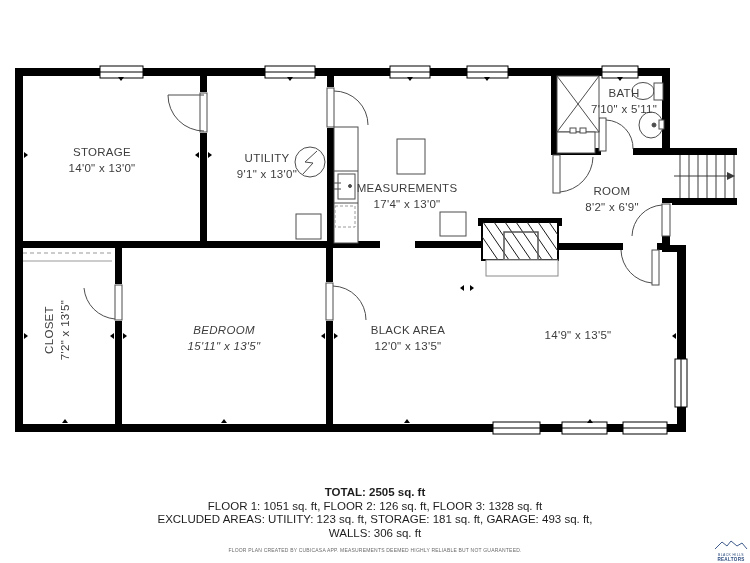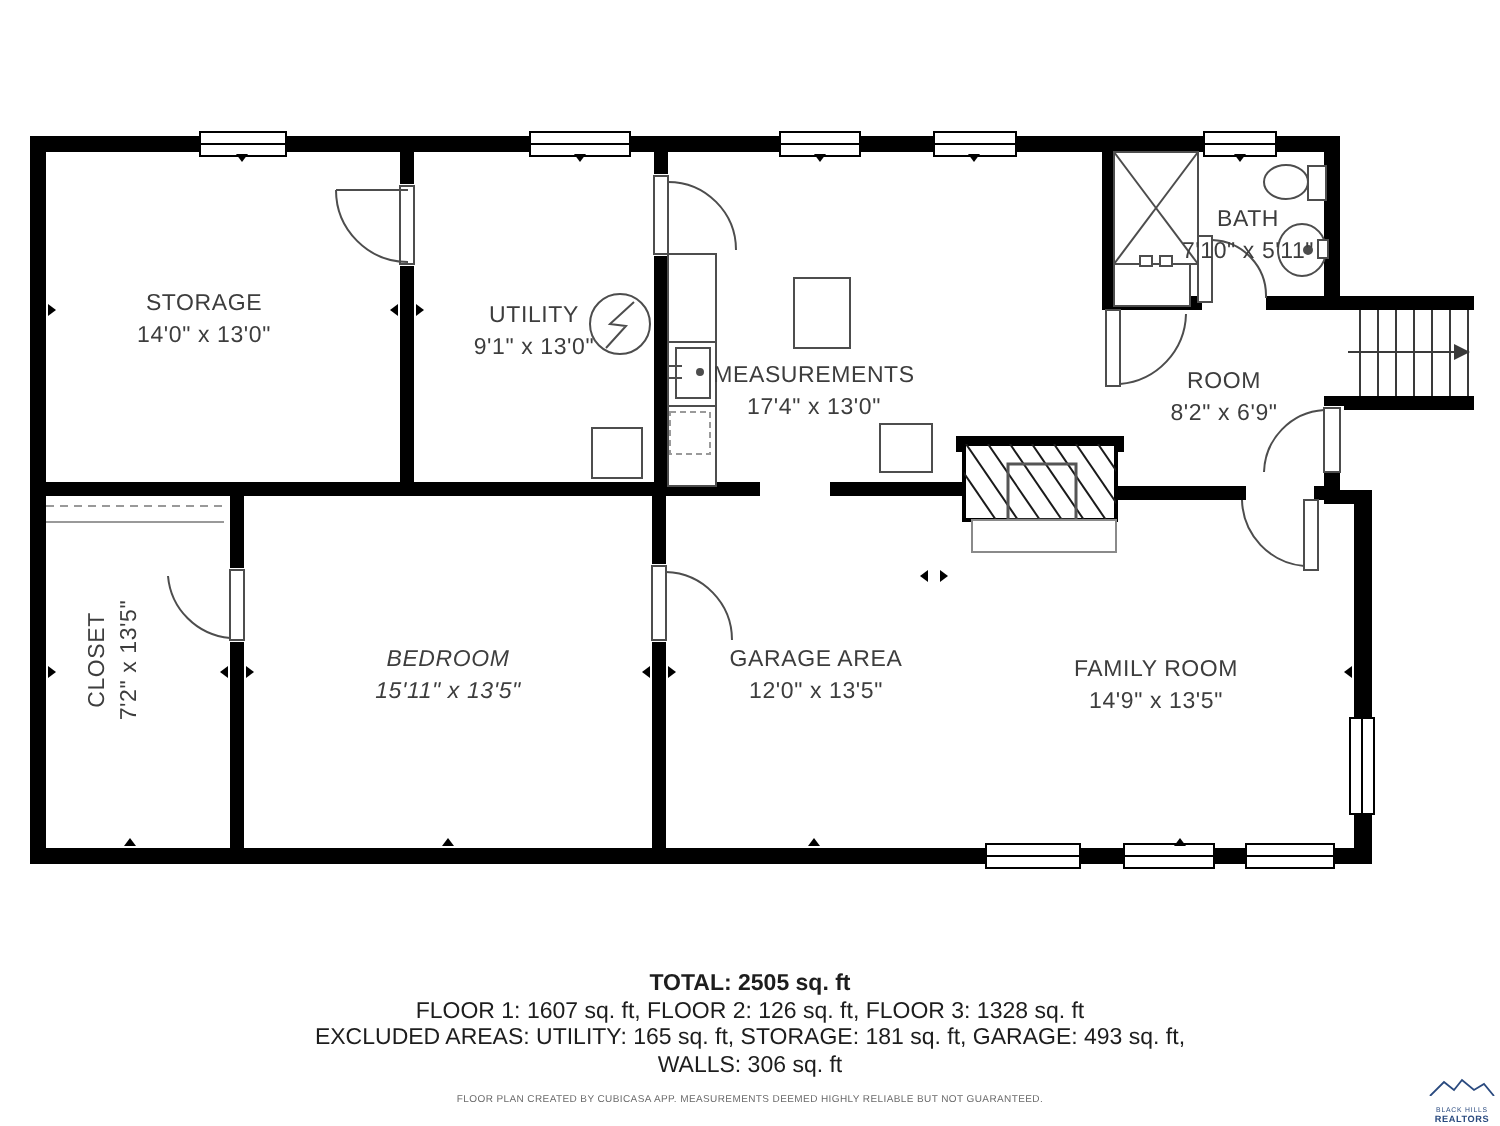--- a/index.html
+++ b/index.html
@@ -233,49 +233,48 @@
   <div class="rd">14'0" x 13'0"</div>
 </div>
 <div class="room-label" style="left:197px;top:150px;width:140px;text-align:center;">
   <div class="rn">UTILITY</div>
   <div class="rd">9'1" x 13'0"</div>
 </div>
 <div class="room-label" style="left:337px;top:180px;width:140px;">
   <div class="rn">MEASUREMENTS</div>
   <div class="rd">17'4" x 13'0"</div>
 </div>
-<div class="room-label" style="left:554px;top:102px;width:140px;">
+<div class="room-label" style="left:554px;top:85px;width:140px;">
   <div class="rn">BATH</div>
   <div class="rd">7'10" x 5'11"</div>
 </div>
 <div class="room-label" style="left:542px;top:183px;width:140px;">
   <div class="rn">ROOM</div>
   <div class="rd">8'2" x 6'9"</div>
 </div>
 <div class="room-label rot" style="left:-13px;top:314px;width:140px;">
   <div class="rn">CLOSET</div>
   <div class="rd">7'2" x 13'5"</div>
 </div>
 <div class="room-label" style="left:154px;top:322px;width:140px;font-style:italic;">
   <div class="rn">BEDROOM</div>
   <div class="rd">15'11" x 13'5"</div>
 </div>
 <div class="room-label" style="left:338px;top:322px;width:140px;">
-  <div class="rn">GARAGE AREA</div>
+  <div class="rn">BLACK AREA</div>
   <div class="rd">12'0" x 13'5"</div>
 </div>
 <div class="room-label" style="left:508px;top:327px;width:140px;">
-  <div class="rn">FAMILY ROOM</div>
   <div class="rd">14'9" x 13'5"</div>
 </div>
 
 <div class="footer">
   <div class="f-total">TOTAL: 2505 sq. ft</div>
-  <div class="f-line">FLOOR 1: 1607 sq. ft, FLOOR 2: 126 sq. ft, FLOOR 3: 1328 sq. ft</div>
-  <div class="f-line">EXCLUDED AREAS: UTILITY: 165 sq. ft, STORAGE: 181 sq. ft, GARAGE: 493 sq. ft,</div>
+  <div class="f-line">FLOOR 1: 1051 sq. ft, FLOOR 2: 126 sq. ft, FLOOR 3: 1328 sq. ft</div>
+  <div class="f-line">EXCLUDED AREAS: UTILITY: 123 sq. ft, STORAGE: 181 sq. ft, GARAGE: 493 sq. ft,</div>
   <div class="f-line">WALLS: 306 sq. ft</div>
   <div class="f-disc">FLOOR PLAN CREATED BY CUBICASA APP. MEASUREMENTS DEEMED HIGHLY RELIABLE BUT NOT GUARANTEED.</div>
 </div>
 
 <div class="logo">
   <svg width="34" height="9" viewBox="0 0 34 9">
     <path d="M1,9 L8,2 L13,6 L17,1 L23,6 L28,3 L33,9" fill="none" stroke="#2a4a7f" stroke-width="0.9"></path>
   </svg>
   <div class="l1">BLACK HILLS</div>
   <div class="l2">REALTORS</div>

